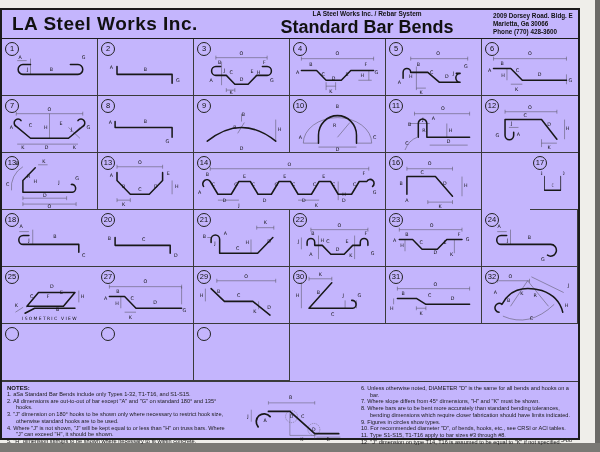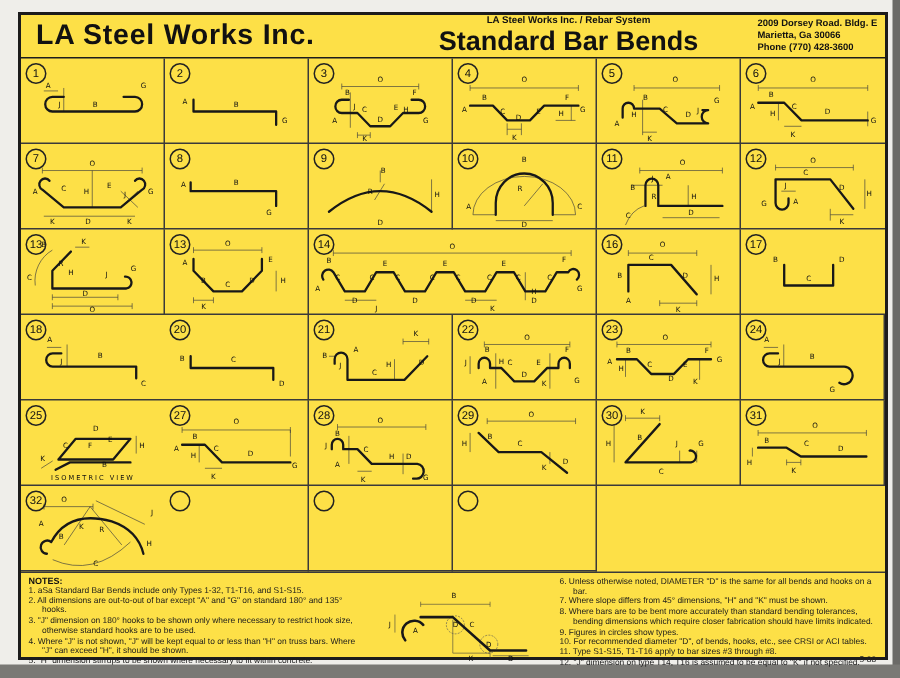--- a/index.html
+++ b/index.html
@@ -4,36 +4,36 @@
 <style>
   html,body{margin:0;padding:0;}
   body{
     width:600px;height:452px;position:relative;overflow:hidden;
     background:#c9c8c4;font-family:"Liberation Sans",sans-serif;
   }
   .page-bg{position:absolute;inset:0;background:#efeeea;}
   .scan-edge-right{position:absolute;top:0;right:0;width:5px;height:452px;background:#6b6a67;}
   .scan-edge-bottom{position:absolute;left:0;bottom:0;width:600px;height:9px;background:#7a7975;}
   .sheet{
-    position:absolute;left:12px;top:8px;width:580px;height:432px;
-    background:#fde047;border:2px solid #1c1c1c;box-sizing:border-box;
+    position:absolute;left:0;top:8px;width:580px;height:432px;
+    background:#c4b5fd;border:2px solid #1c1c1c;box-sizing:border-box;
   }
   .hdr{height:28px;display:flex;align-items:center;border-bottom:1.5px solid #1c1c1c;}
   .hdr-company{width:255px;padding-left:10px;font-size:19px;font-weight:bold;letter-spacing:.5px;color:#111;white-space:nowrap;}
   .hdr-center{width:200px;text-align:center;color:#111;}
   .hdr-center .l1{font-size:6.5px;font-weight:bold;}
   .hdr-center .l2{font-size:18px;font-weight:bold;}
   .hdr-right{flex:1;font-size:6.3px;font-weight:bold;color:#111;line-height:1.25;padding-left:26px;}
   .grid{
     display:grid;grid-template-columns:repeat(6,1fr);grid-auto-rows:57px;
   }
   .cell{position:relative;border-right:1px solid #3a3a3a;border-bottom:1px solid #3a3a3a;box-sizing:border-box;}
   .cell:nth-child(6n){border-right:none;}
   .cell.wide{grid-column:span 2;}
-  .cell.wide + .cell + .cell{border-right:none;} 
+  .cell.wide + .cell + .cell{border-right:none;margin-left:48px;} 
   .typenum{
     position:absolute;left:3px;top:3px;width:12px;height:12px;border:1px solid #222;
     border-radius:50%;font-size:7.5px;line-height:12px;text-align:center;color:#111;background:transparent;z-index:2;
   }
   .cell svg{position:absolute;inset:0;width:100%;height:100%;}
   .notes{display:flex;border-top:.5px solid #3a3a3a;height:60px;padding-top:2px;box-sizing:content-box;}
   .notes-left{width:222px;padding:1px 2px 0 5px;}
   .notes-mid{width:128px;position:relative;}
   .notes-right{flex:1;padding:1px 4px 0 2px;position:relative;}
   .notes-title{font-size:6px;font-weight:bold;color:#111;}
@@ -417,36 +417,20 @@
           <text x="21" y="26" font-size="5" fill="#101010" text-anchor="middle" font-family="DejaVu Sans, sans-serif">B</text>
           <text x="8" y="34" font-size="5" fill="#101010" text-anchor="middle" font-family="DejaVu Sans, sans-serif">A</text>
           <text x="20" y="39" font-size="5" fill="#101010" text-anchor="middle" font-family="DejaVu Sans, sans-serif">H</text>
           <text x="36" y="34" font-size="5" fill="#101010" text-anchor="middle" font-family="DejaVu Sans, sans-serif">C</text>
           <text x="60" y="38" font-size="5" fill="#101010" text-anchor="middle" font-family="DejaVu Sans, sans-serif">D</text>
           <text x="34" y="53" font-size="5" fill="#101010" text-anchor="middle" font-family="DejaVu Sans, sans-serif">K</text>
           <text x="91" y="46" font-size="5" fill="#101010" text-anchor="middle" font-family="DejaVu Sans, sans-serif">G</text>
         </svg>
       </div>
       <div class="cell">
-        <div class="typenum">28</div>
-        <svg viewBox="0 0 100 57" preserveAspectRatio="none">
-          <path d="M20,18 h62 M20,16 v4 M82,16 v4 M28,24 v19 M66,36 v14 M34,48 h10" fill="none" stroke="#3c3c3c" stroke-width="0.45"></path>
-          <path d="M16,33 v-3 a4,4 0 1 1 8,0 v3 h10 l10,10 h32 a5,5 0 1 1 -1,10 h-2" fill="none" stroke="#181818" stroke-width="1.6" stroke-linecap="round" stroke-linejoin="round"></path>
-          <text x="50" y="15" font-size="5" fill="#101010" text-anchor="middle" font-family="DejaVu Sans, sans-serif">O</text>
-          <text x="20" y="24" font-size="5" fill="#101010" text-anchor="middle" font-family="DejaVu Sans, sans-serif">B</text>
-          <text x="12" y="32" font-size="5" fill="#101010" text-anchor="middle" font-family="DejaVu Sans, sans-serif">J</text>
-          <text x="20" y="45" font-size="5" fill="#101010" text-anchor="middle" font-family="DejaVu Sans, sans-serif">A</text>
-          <text x="40" y="35" font-size="5" fill="#101010" text-anchor="middle" font-family="DejaVu Sans, sans-serif">C</text>
-          <text x="58" y="40" font-size="5" fill="#101010" text-anchor="middle" font-family="DejaVu Sans, sans-serif">H</text>
-          <text x="70" y="40" font-size="5" fill="#101010" text-anchor="middle" font-family="DejaVu Sans, sans-serif">D</text>
-          <text x="38" y="55" font-size="5" fill="#101010" text-anchor="middle" font-family="DejaVu Sans, sans-serif">K</text>
-          <text x="82" y="54" font-size="5" fill="#101010" text-anchor="middle" font-family="DejaVu Sans, sans-serif">G</text>
-        </svg>
-      </div>
-      <div class="cell">
         <div class="typenum">29</div>
         <svg viewBox="0 0 100 57" preserveAspectRatio="none">
           <path d="M24,14 h62 M24,12 v4 M86,12 v4 M12,22 v13 M68,35 v8" fill="none" stroke="#3c3c3c" stroke-width="0.45"></path>
           <path d="M18,22 l14,13 h30 l18,14" fill="none" stroke="#181818" stroke-width="1.6" stroke-linecap="round" stroke-linejoin="round"></path>
           <text x="55" y="11" font-size="5" fill="#101010" text-anchor="middle" font-family="DejaVu Sans, sans-serif">O</text>
           <text x="8" y="31" font-size="5" fill="#101010" text-anchor="middle" font-family="DejaVu Sans, sans-serif">H</text>
           <text x="26" y="26" font-size="5" fill="#101010" text-anchor="middle" font-family="DejaVu Sans, sans-serif">B</text>
           <text x="47" y="31" font-size="5" fill="#101010" text-anchor="middle" font-family="DejaVu Sans, sans-serif">C</text>
           <text x="64" y="47" font-size="5" fill="#101010" text-anchor="middle" font-family="DejaVu Sans, sans-serif">K</text>
           <text x="79" y="43" font-size="5" fill="#101010" text-anchor="middle" font-family="DejaVu Sans, sans-serif">D</text>

